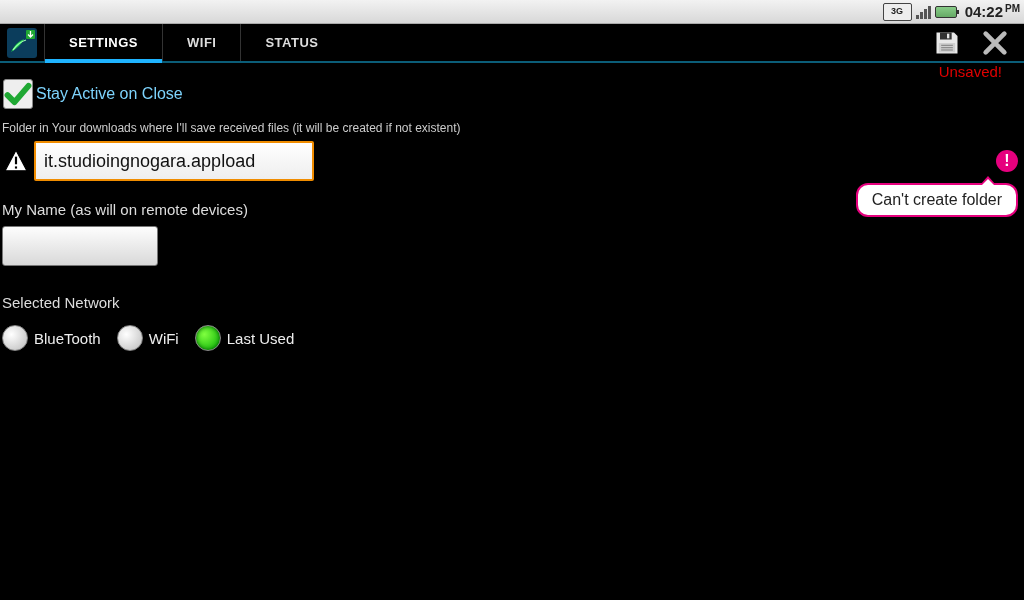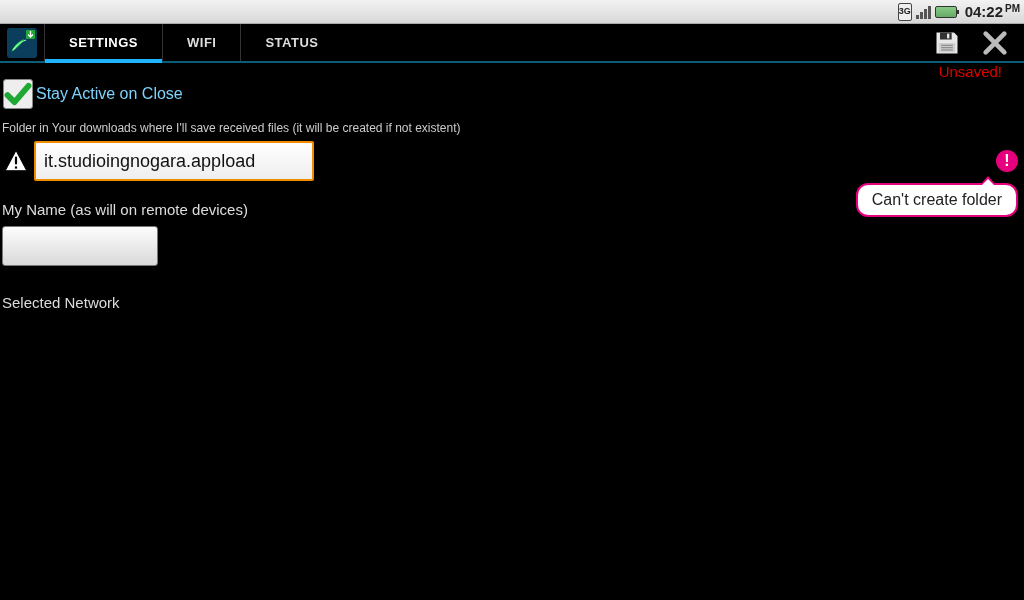--- a/index.html
+++ b/index.html
@@ -20,21 +20,21 @@
     display: flex;
     align-items: center;
     justify-content: flex-end;
     padding: 0 4px;
     gap: 4px;
     color: #222;
     font-size: 12px;
     font-weight: bold;
   }
   .st-icon {
-    width: 14px; height: 18px;
+    width: 29px; height: 18px;
     display:inline-flex; align-items:center; justify-content:center;
     font-size:9px; font-weight:bold;
     color:#222;
     margin-left:48px;
   }
   .st-3g {
     border:1px solid #444; border-radius:2px; padding:0 1px;
     background:#eee;
     line-height:1;
   }
@@ -259,13 +259,21 @@
 
   
   <div class="tooltip">Can't create folder</div>
 
   
   <div class="section-label">My Name (as will on remote devices)</div>
   <input class="name-input" type="text" value="" style="">
 
   
   <div class="section-label" style="padding-top:28px;">Selected Network</div>
+  <div class="radio-row">
+    <div class="radio"></div>
+    <span class="radio-label">BlueTooth</span>
+    <div class="radio"></div>
+    <span class="radio-label">WiFi</span>
+    <div class="radio sel"></div>
+    <span class="radio-label">Last Used</span>
+  </div>
 </div>
 
 </body></html>

